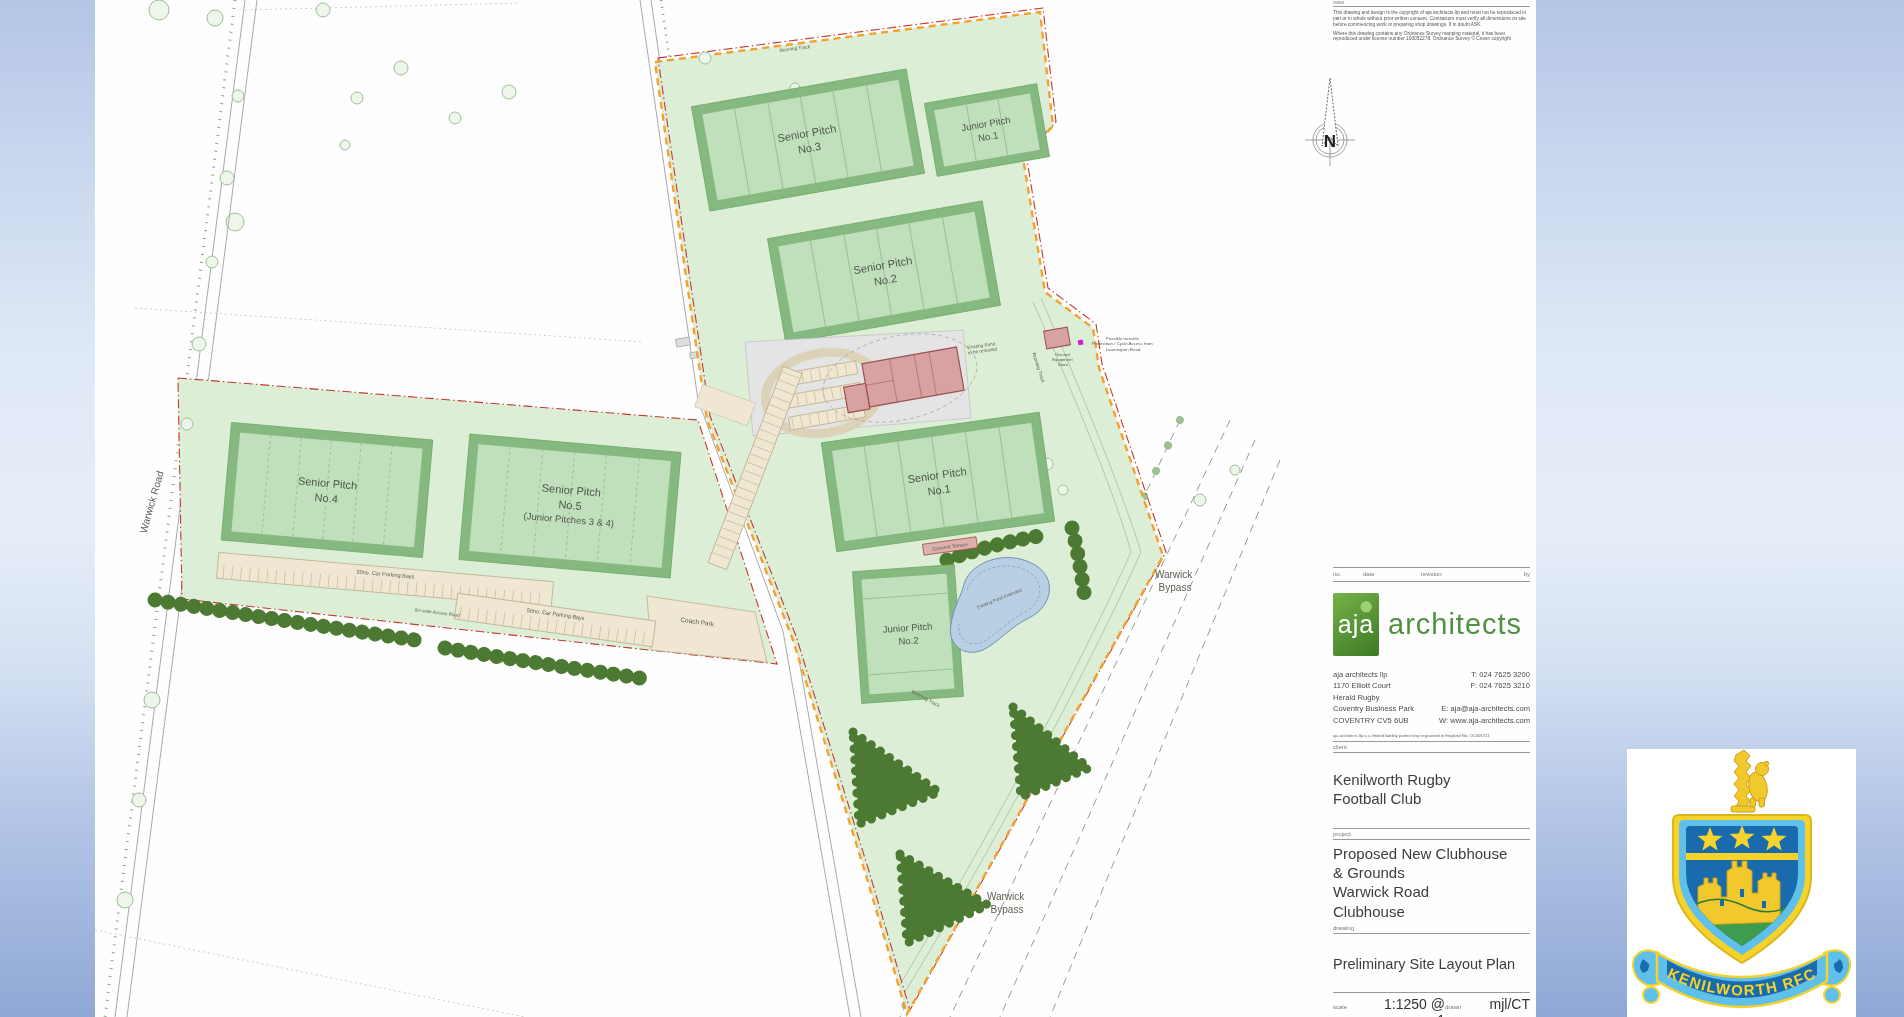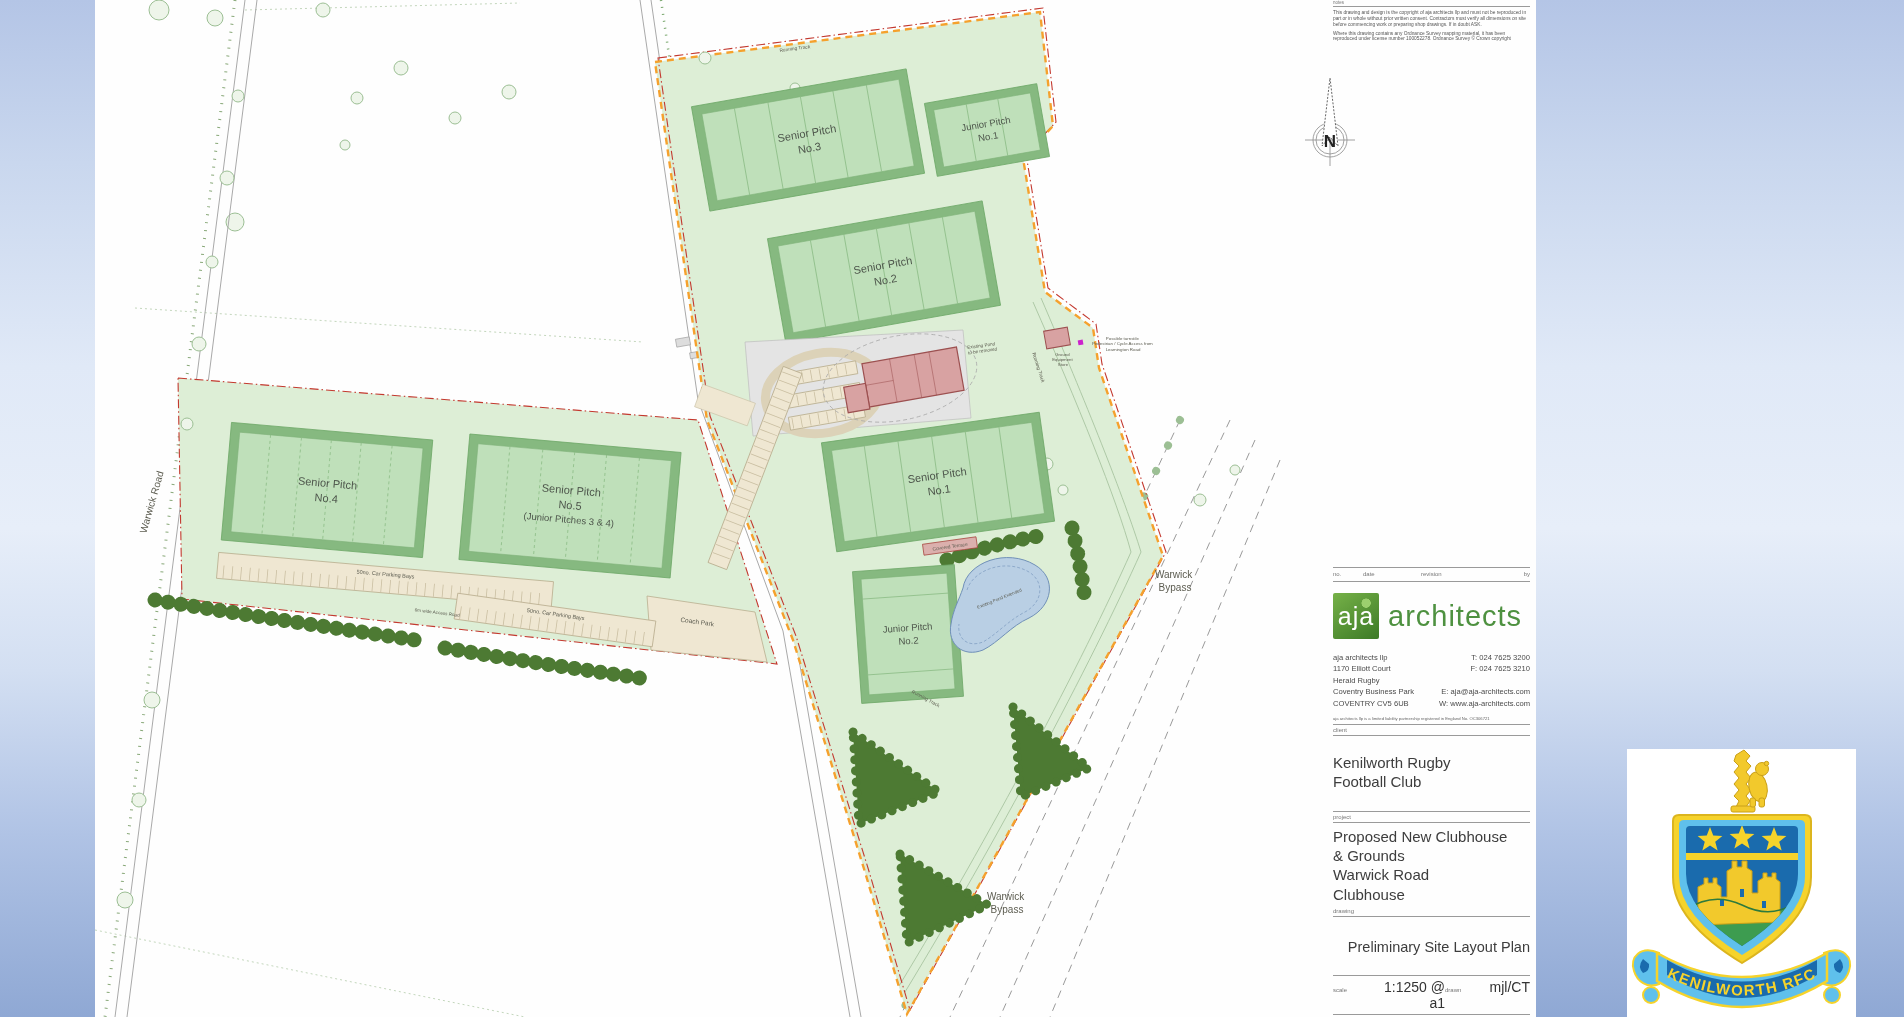--- a/index.html
+++ b/index.html
@@ -40,32 +40,32 @@
 
   
   .tblock{position:absolute;left:1238px;top:0;width:197px;height:1017px;color:#3d3d3d;}
   .notes-label{font-size:4.5px;color:#777;}
   .tb-rule{border-top:1px solid #9a9a9a;margin:1px 0;}
   .notes p{font-size:4.8px;line-height:1.22;color:#555;margin:3px 0;}
   .tb-lower{position:absolute;top:566px;left:0;right:0;}
   .rev-row{display:flex;font-size:6px;color:#777;padding:2px 0 3px;}
   .rev-no{width:30px;} .rev-date{width:58px;} .rev-rev{flex:1;} .rev-by{width:16px;text-align:right;}
   .logo-row{display:flex;align-items:center;gap:9px;margin-top:11px;}
-  .aja-badge{width:46px;height:46px;border-radius:2px;background:radial-gradient(circle at 72% 22%,#9ccf6e 0 9%,transparent 10%),linear-gradient(145deg,#76b148,#3c7a26);
+  .aja-badge{width:46px;height:63px;border-radius:2px;background:radial-gradient(circle at 72% 22%,#9ccf6e 0 9%,transparent 10%),linear-gradient(145deg,#76b148,#3c7a26);
     color:#fff;font-size:25px;display:flex;align-items:center;justify-content:center;font-weight:400;letter-spacing:1px;text-align:center;}
   .aja-name{font-size:29px;color:var(--aja-green);font-weight:400;letter-spacing:1px;}
   .addr-row{display:flex;justify-content:space-between;margin-top:13px;font-size:7.6px;line-height:1.5;color:#4a4a4a;}
   .addr-right{text-align:right;}
   .contact-line{min-height:11.4px;}
   .reg-line{font-size:4.2px;color:#666;margin:7px 0 3px;}
   .sec-label{font-size:6px;color:#777;padding:1px 0;}
   .client-name{font-size:15px;line-height:1.3;margin-top:17px;}
   .gap18{margin-top:19px;}
   .project-lines{font-size:15px;line-height:1.28;margin:4px 0 3px;}
-  .drawing-title{font-size:14.5px;margin:22px 0 20px;text-align:right;}
+  .drawing-title{font-size:14.5px;margin:22px 0 20px;}
   .meta-row{display:grid;grid-template-columns:36px 76px 36px 1fr;align-items:baseline;padding:2px 0;}
   .meta-label{font-size:6px;color:#777;}
   .meta-value{font-size:14px;color:#333;text-align:right;}
 
   
   .badge-card{position:absolute;left:1627px;top:749px;width:229px;height:268px;background:#ffffff;}
   .banner-text{font-weight:700;font-size:15px;letter-spacing:1.5px;fill:var(--badge-yellow);}
 </style>
 </head>
 <body>

